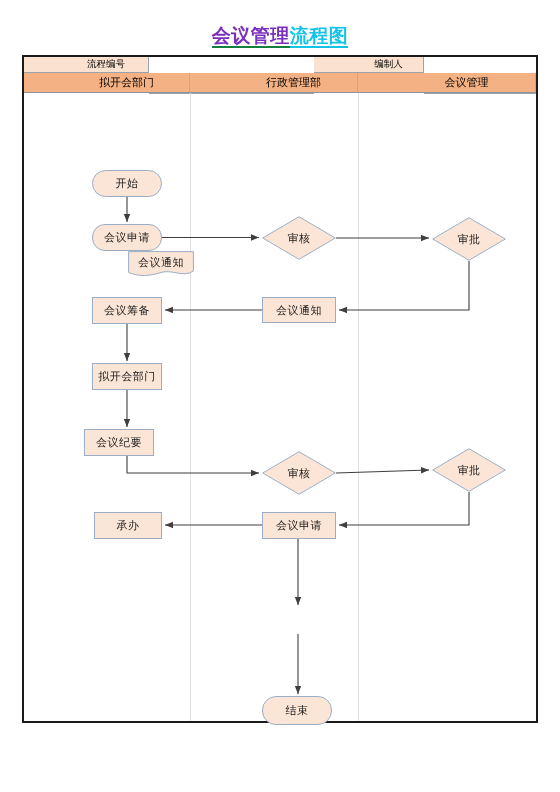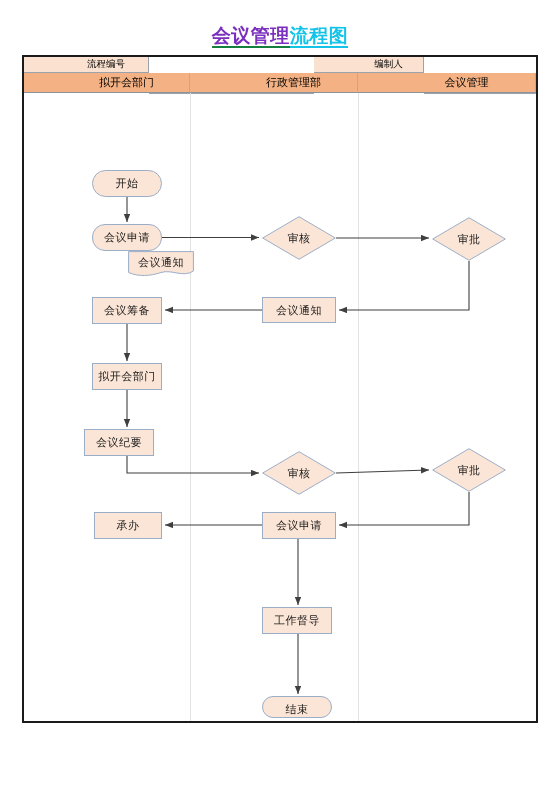--- a/index.html
+++ b/index.html
@@ -277,21 +277,18 @@
   </div>
 
   <div class="node" style="left:238px; top:455px; width:74px; height:27px;">
     <span>会议申请</span>
   </div>
 
   <div class="node" style="left:70px; top:455px; width:68px; height:27px;">
     <span>承办</span>
   </div>
 
-  <div class="node" style="left:238px; top:550px; width:70px; height:27px;">
-    <span>工作督导</span>
-  </div>
-
-  <div class="node rounded" style="left:238px; top:639px; width:70px; height:22px;align-items:flex-end;">
+
+  <div class="node rounded" style="left:238px; top:639px; width:70px; height:29px;">
     <span>结束</span>
   </div>
 
 </div>
 
 </body></html>

